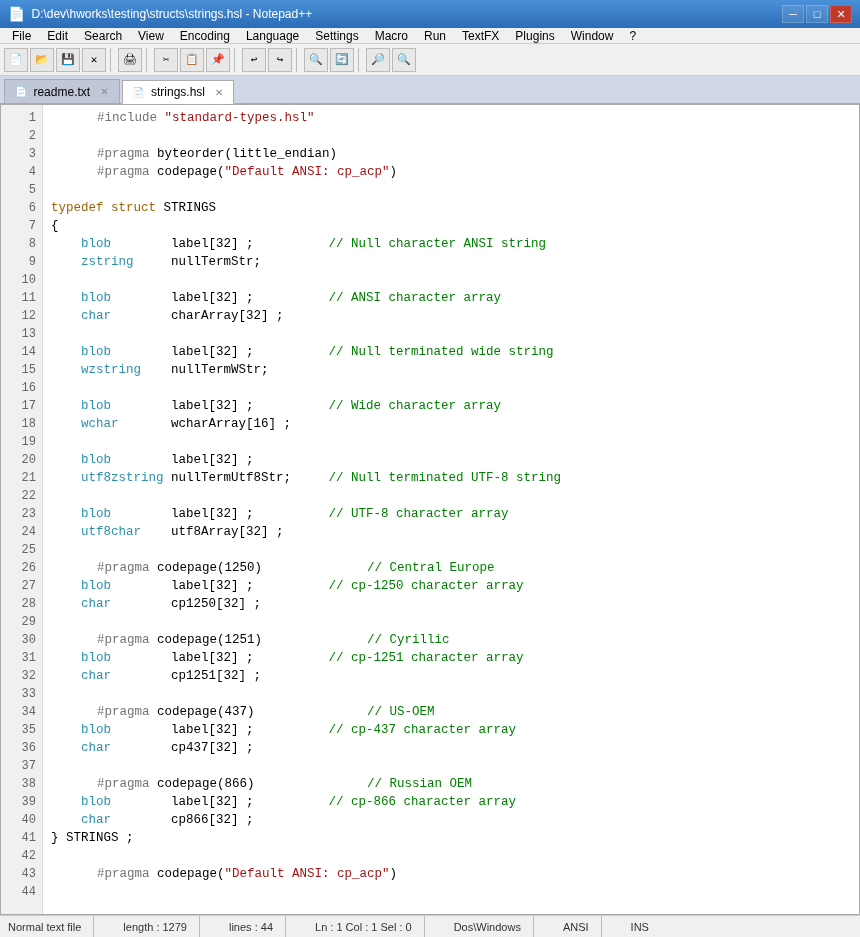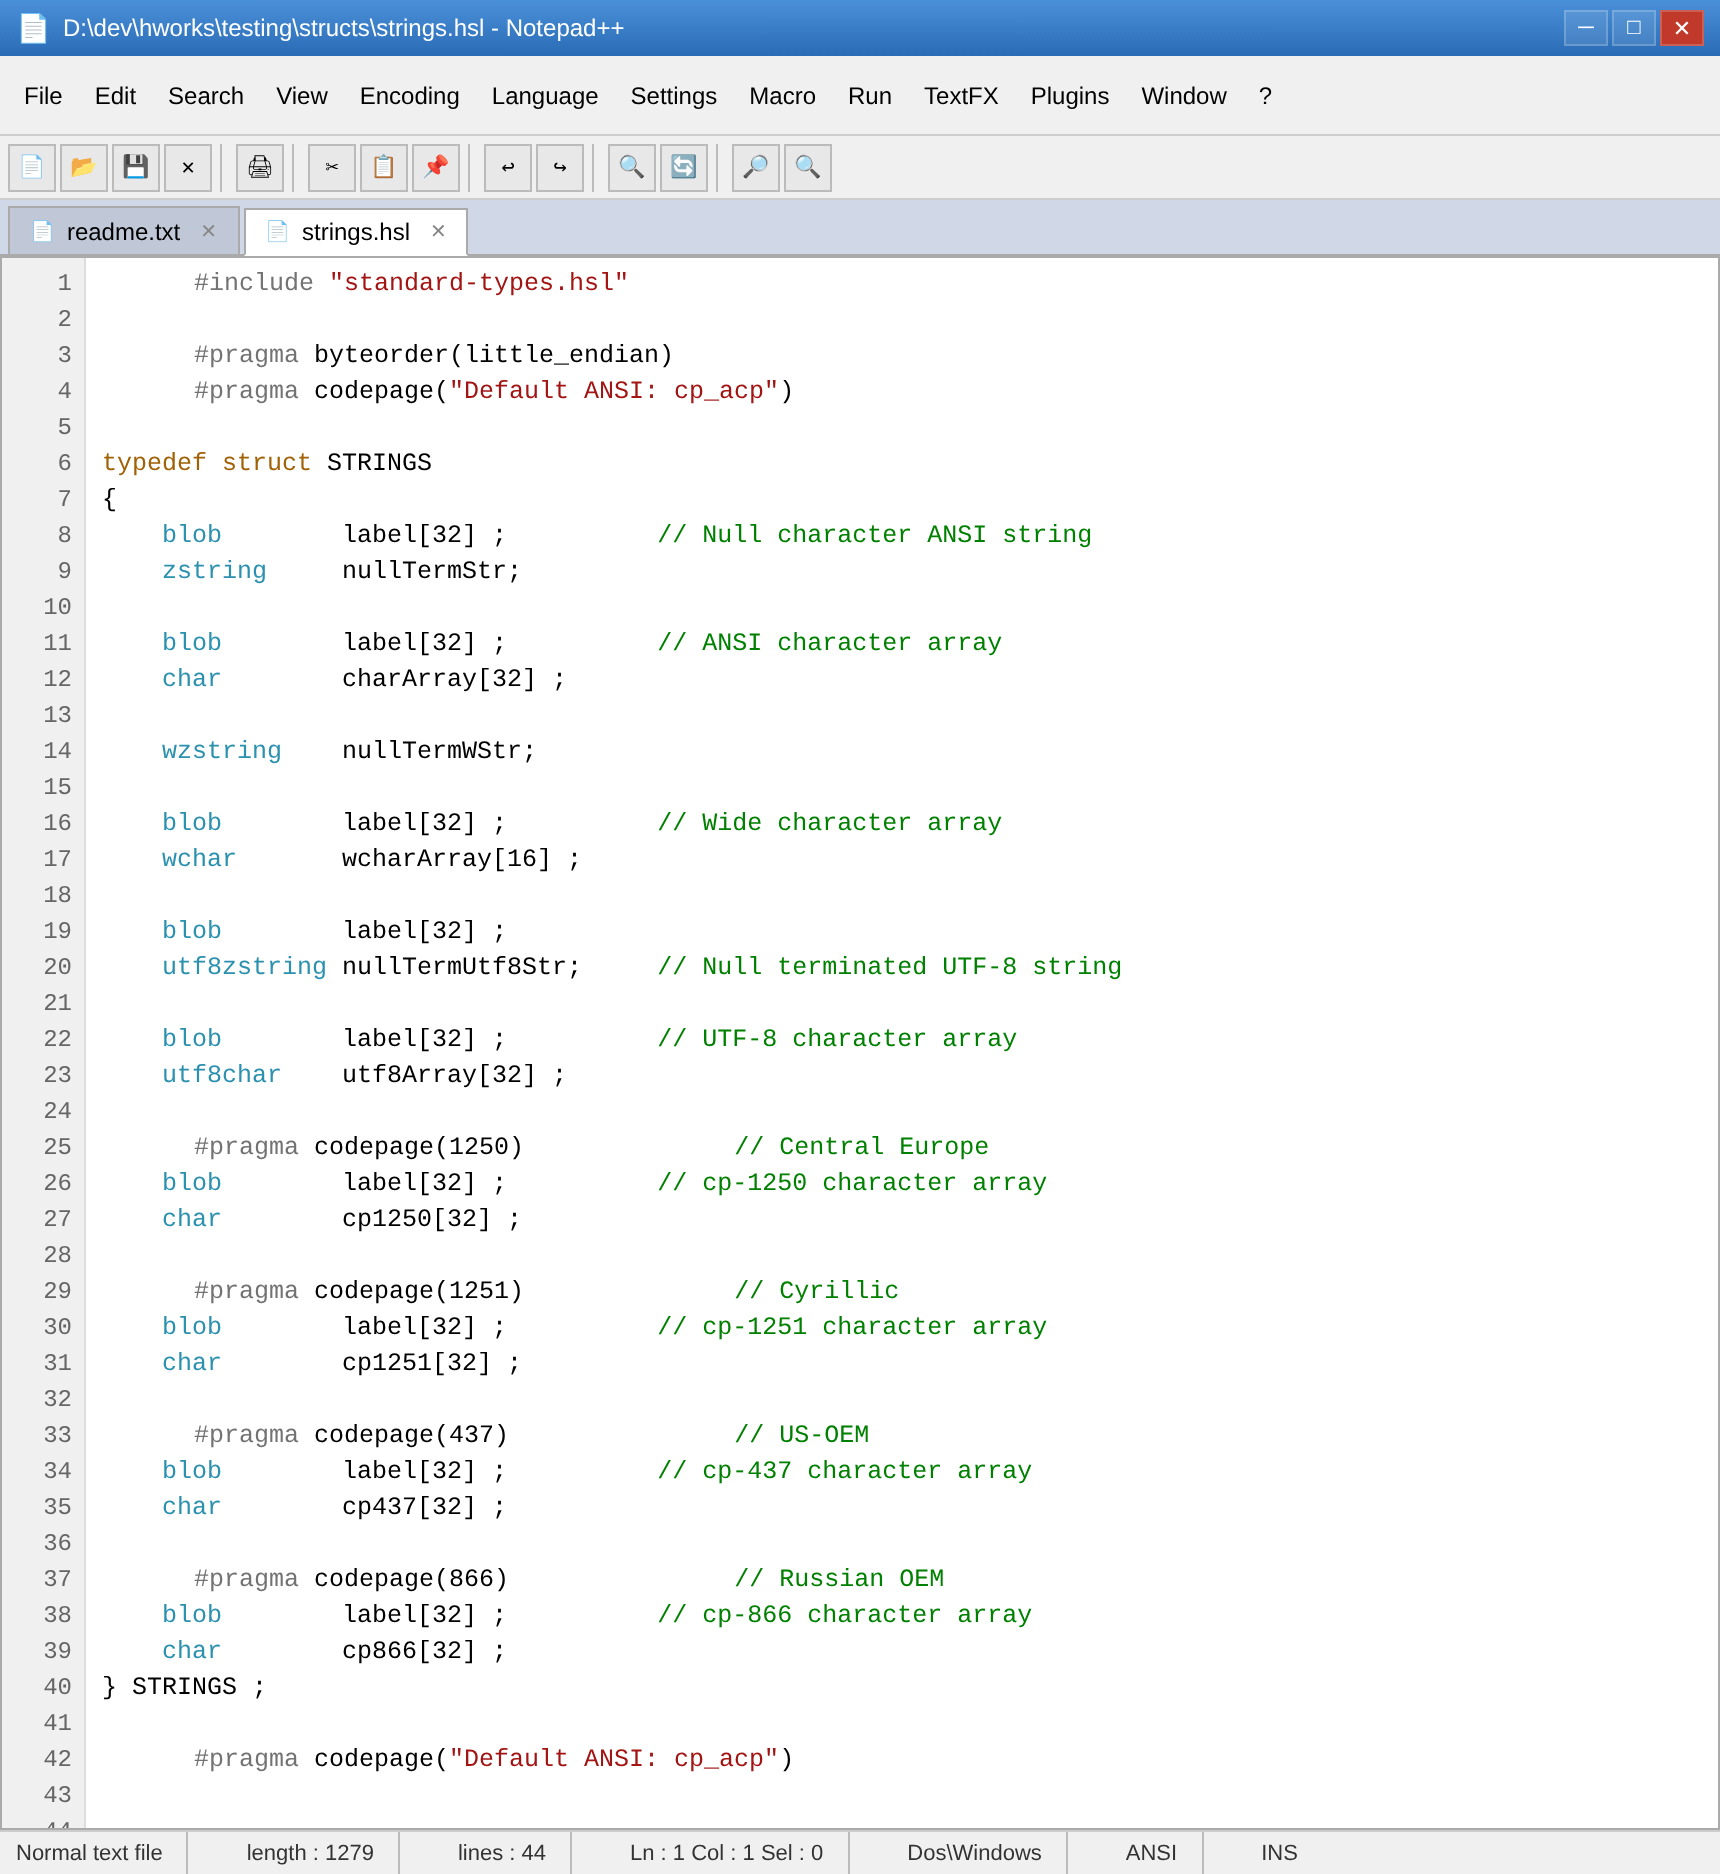--- a/index.html
+++ b/index.html
@@ -46,21 +46,21 @@
       cursor: pointer;
       background: rgba(255,255,255,0.1);
       border: 1px solid rgba(255,255,255,0.2);
       color: white;
       font-family: Arial, sans-serif;
     }
     .win-btn.close { background: #c0392b; }
     
     #menu-bar {
       background: #f0f0f0;
-      height: 40px;
+      height: 16px;
       display: flex;
       align-items: center;
       padding: 0 4px;
       border-bottom: 1px solid #ccc;
       font-family: 'Segoe UI', Arial, sans-serif;
       font-size: 12px;
     }
     .menu-item {
       padding: 2px 8px;
       cursor: pointer;
@@ -312,20 +312,21 @@
       <div class="code-line"><span class="directive">#pragma</span> codepage(<span class="string">"Default ANSI: cp_acp"</span>)</div>
       <div class="code-line"></div>
       <div class="code-line"><span class="kw">typedef</span> <span class="kw">struct</span> STRINGS</div>
       <div class="code-line">{</div>
       <div class="code-line">    <span class="type-kw">blob</span>        label[32] ;          <span class="comment">// Null character ANSI string</span></div>
       <div class="code-line">    <span class="type-kw">zstring</span>     nullTermStr;</div>
       <div class="code-line"></div>
       <div class="code-line">    <span class="type-kw">blob</span>        label[32] ;          <span class="comment">// ANSI character array</span></div>
       <div class="code-line">    <span class="type-kw">char</span>        charArray[32] ;</div>
       <div class="code-line"></div>
+      <div class="code-line">    <span class="type-kw">blob</span>        label[32] ;          <span class="comment">// Null terminated wide string</span></div>
       <div class="code-line">    <span class="type-kw">wzstring</span>    nullTermWStr;</div>
       <div class="code-line"></div>
       <div class="code-line">    <span class="type-kw">blob</span>        label[32] ;          <span class="comment">// Wide character array</span></div>
       <div class="code-line">    <span class="type-kw">wchar</span>       wcharArray[16] ;</div>
       <div class="code-line"></div>
       <div class="code-line">    <span class="type-kw">blob</span>        label[32] ;</div>
       <div class="code-line">    <span class="type-kw">utf8zstring</span> nullTermUtf8Str;     <span class="comment">// Null terminated UTF-8 string</span></div>
       <div class="code-line"></div>
       <div class="code-line">    <span class="type-kw">blob</span>        label[32] ;          <span class="comment">// UTF-8 character array</span></div>
       <div class="code-line">    <span class="type-kw">utf8char</span>    utf8Array[32] ;</div>

